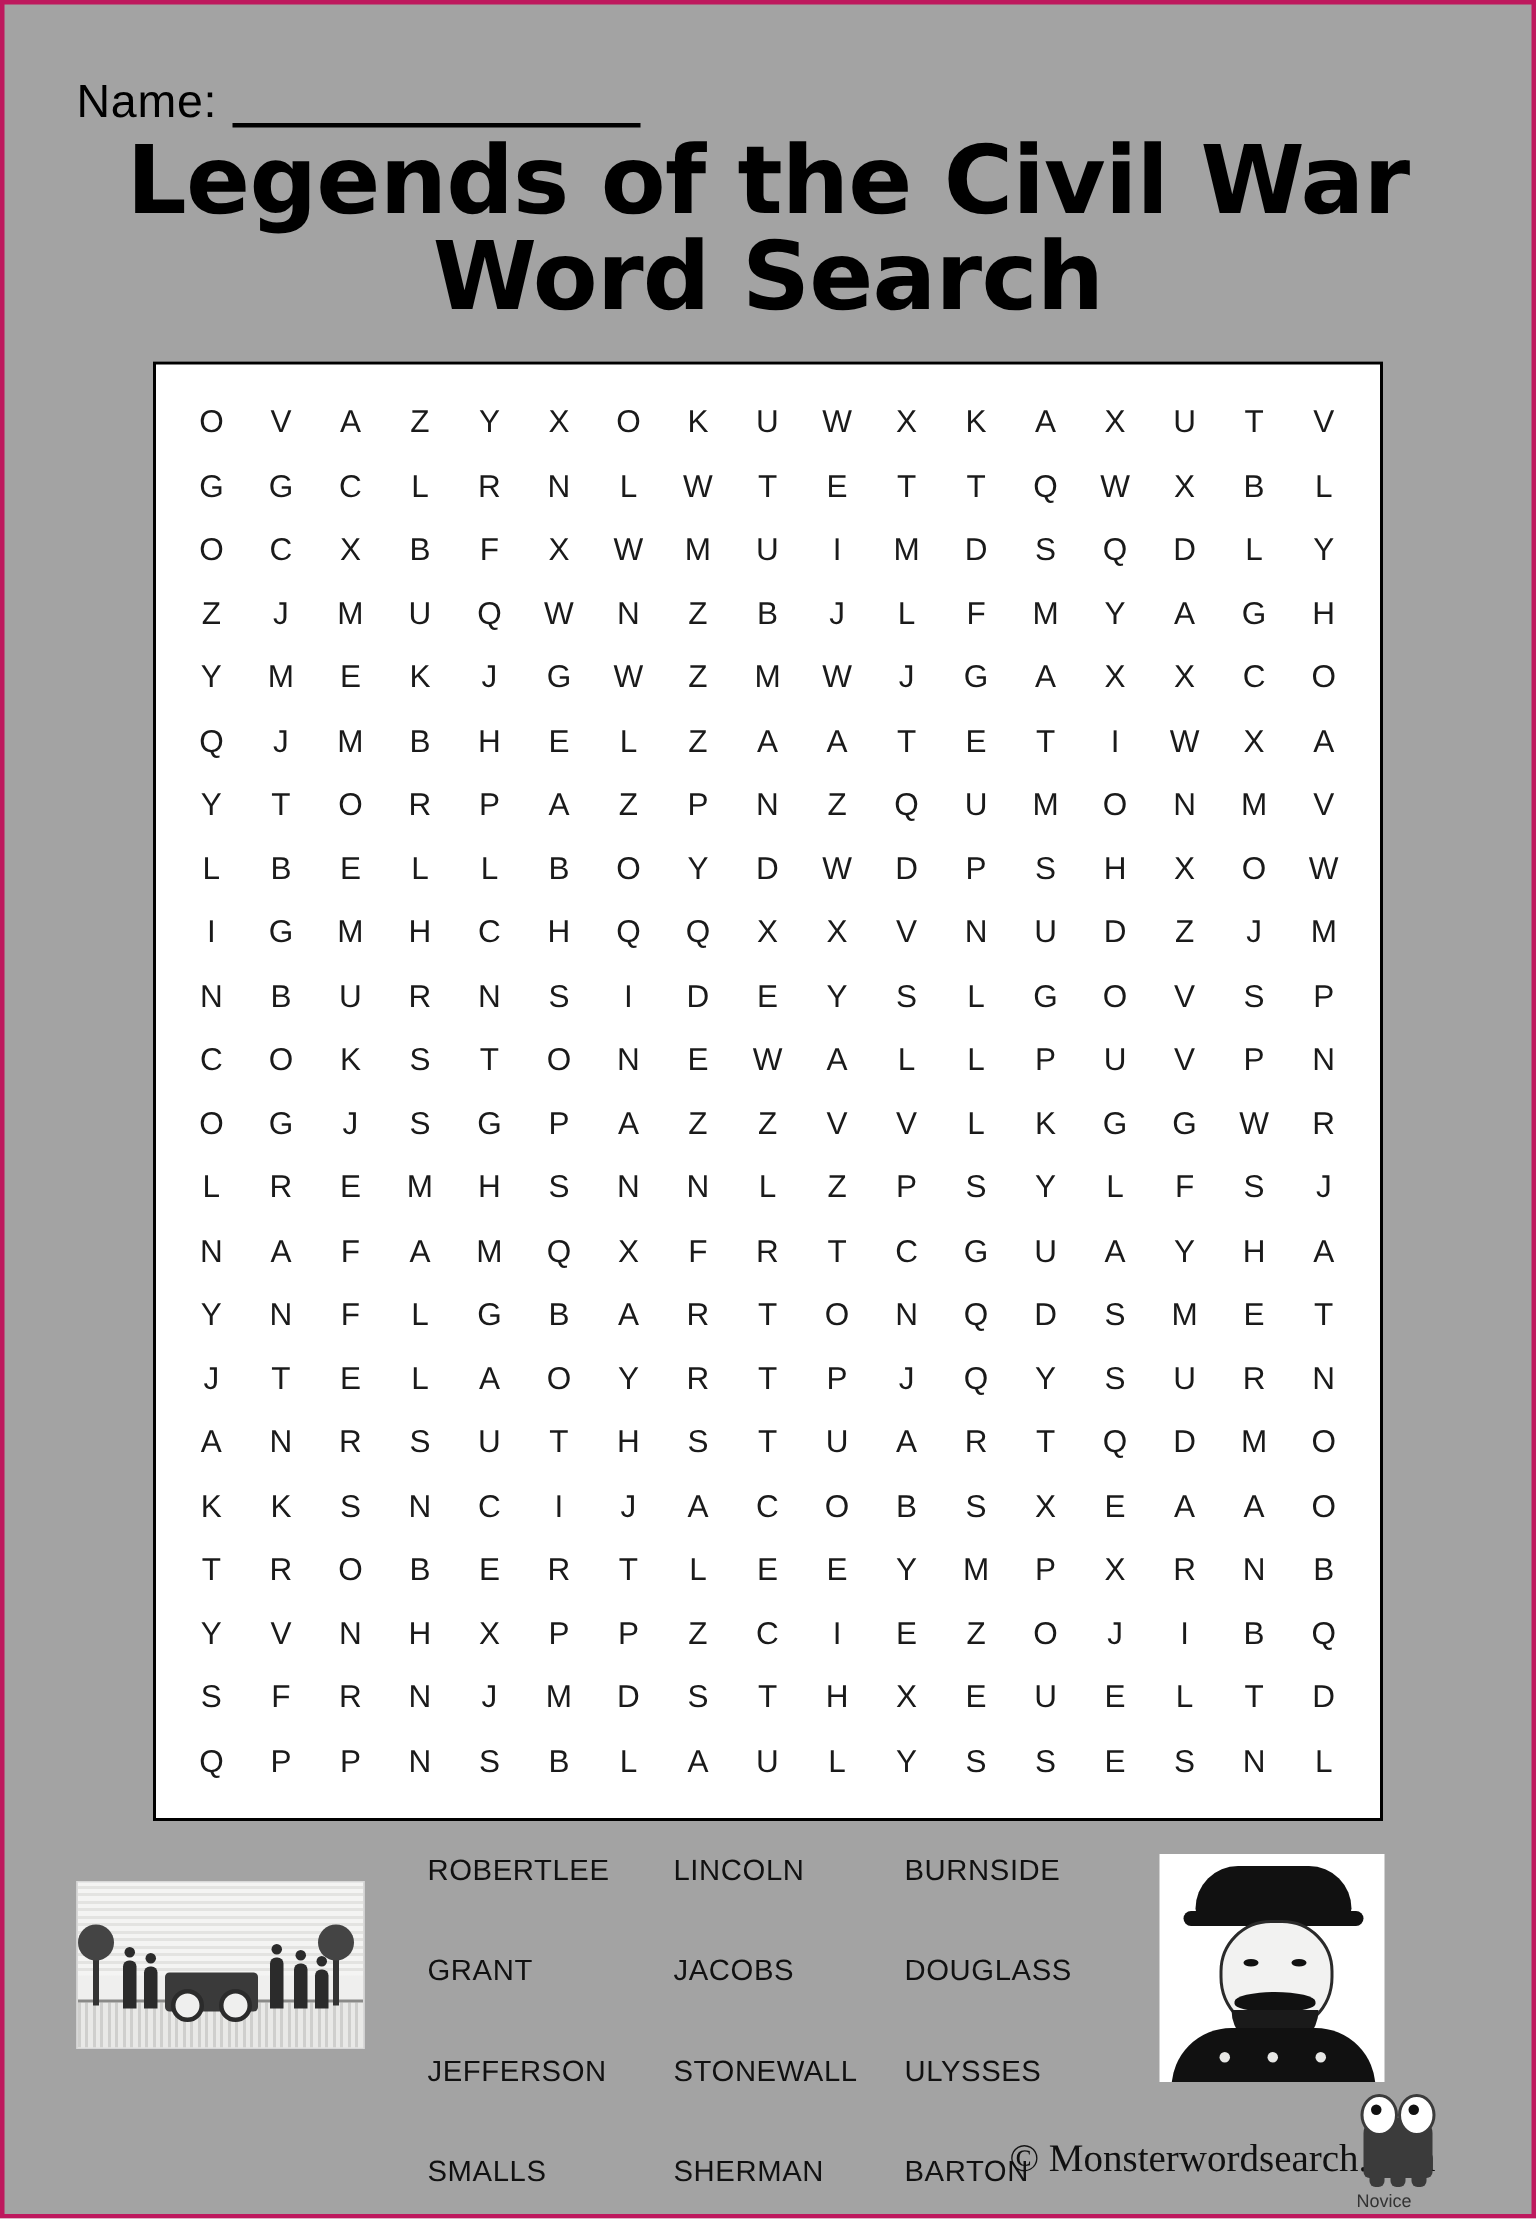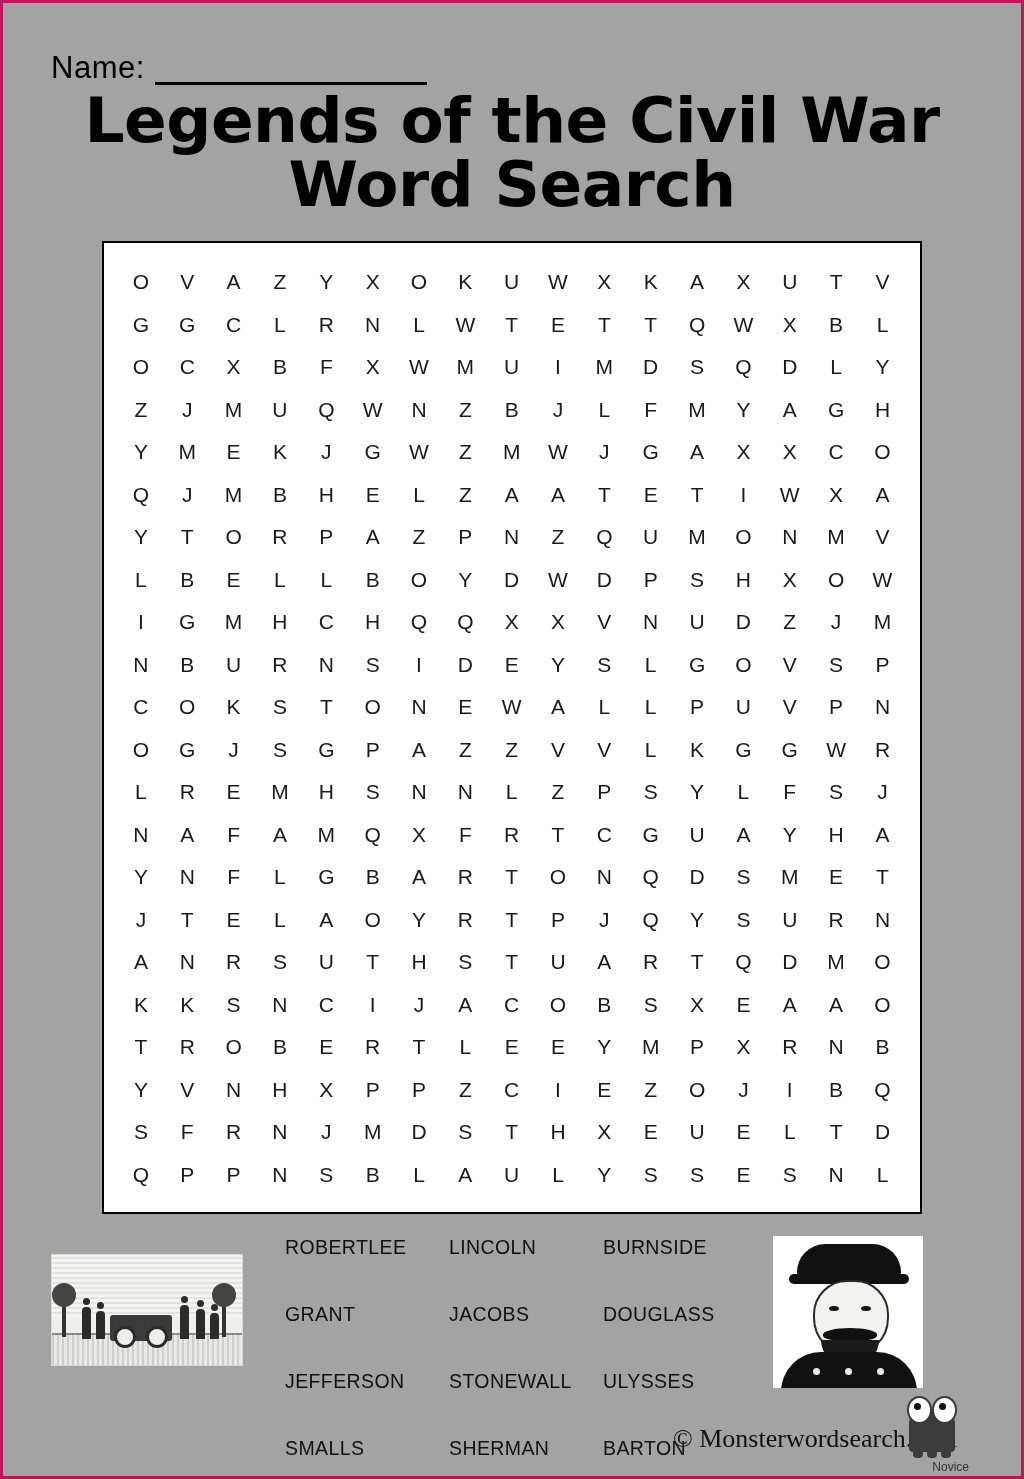--- a/index.html
+++ b/index.html
@@ -250,21 +250,21 @@
     position: absolute;
     right: 24px;
     bottom: 26px;
     font-family: "Liberation Serif", serif;
     font-size: 26px;
     color: #111;
     white-space: nowrap;
   }
   .novice {
     position: absolute;
-    right: 12px;
+    right: 40px;
     bottom: 6px;
     font-size: 12px;
     color: #333;
   }
   
   .monster {
     position: absolute;
     right: 18px;
     bottom: 22px;
     width: 62px;

